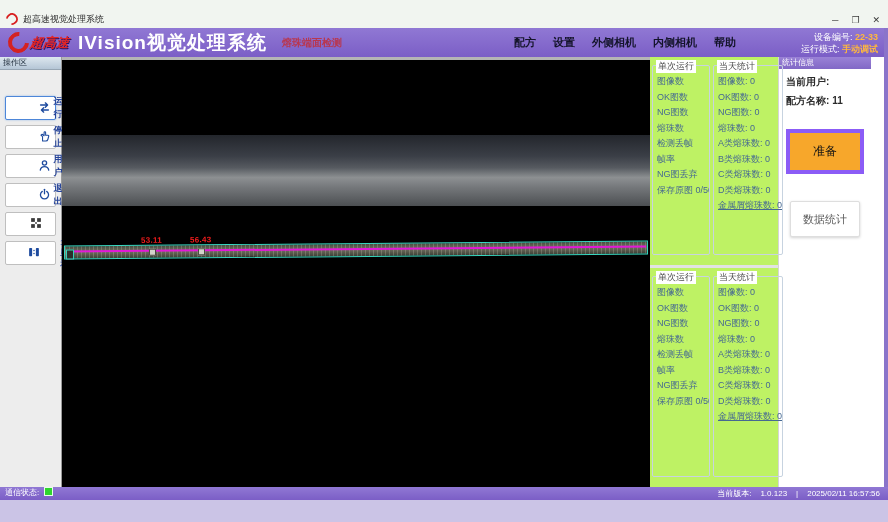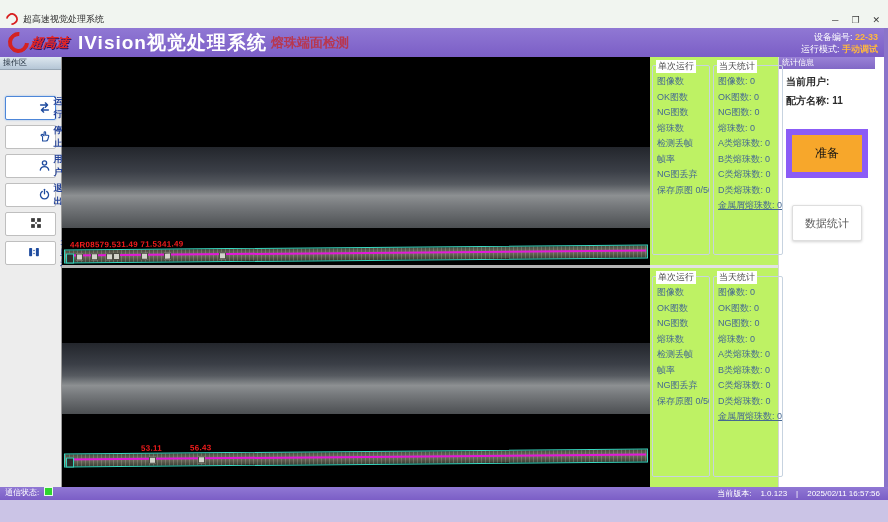--- a/index.html
+++ b/index.html
@@ -18,21 +18,21 @@
   
   .header{position:absolute;left:0;top:28px;width:888px;height:29px;
     background:linear-gradient(#9078d4,#7b5ec6);display:flex;align-items:center;
     box-sizing:border-box;padding:0 10px 0 8px;}
   .logo{display:flex;align-items:center;}
   .logo-swirl{width:13px;height:13px;border:4px solid #d42222;border-right-color:transparent;
     border-radius:50%;transform:rotate(-40deg);}
   .logo-cn{font-style:italic;font-weight:bold;font-size:13px;color:#e32525;
     text-shadow:1px 1px 0 #2a1265;margin-left:1px;transform:skewX(-8deg);white-space:nowrap;}
   .app-title{color:#ffffff;font-size:19px;font-weight:bold;letter-spacing:1px;margin-left:9px;white-space:nowrap;}
-  .app-subtitle{color:#b8374f;font-size:13px;font-weight:bold;margin-left:4px;white-space:nowrap;}
+  .app-subtitle{color:#b8374f;font-size:10px;font-weight:bold;margin-left:15px;white-space:nowrap;}
   .menu{margin-left:auto;display:flex;gap:17px;padding-right:142px;font-size:11px;font-weight:bold;color:#14142a;}
   .menu-item{cursor:default;white-space:nowrap;}
   .hinfo{position:absolute;right:10px;top:3px;text-align:right;font-size:9px;line-height:12px;color:#ffffff;}
   .hvalue{color:#ffb83d;font-weight:bold;}
 
   
   .main{position:absolute;left:0;top:57px;width:746px;height:430px;display:flex;}
   .right-strip{position:absolute;left:884px;top:28px;width:4px;height:472px;background:#8a74ca;}
 
   
@@ -87,21 +87,21 @@
   .srow{height:15.5px;line-height:15.5px;white-space:nowrap;overflow:hidden;}
   .srow .u{text-decoration:underline;}
 
   
   .info-panel{flex:1;display:flex;flex-direction:column;background:#ffffff;border-left:1px solid #d5d5d5;}
   .info-header{height:12px;background:linear-gradient(#9a82d6,#8168c6);color:#fff;font-size:8px;
     line-height:12px;padding-left:3px;}
   .info-body{flex:1;padding:6px 7px 0;}
   .info-row{font-size:10px;font-weight:bold;color:#2b2b2b;margin-bottom:5px;white-space:nowrap;}
   .btn-prepare{display:block;width:70px;height:37px;margin:21px auto 0;background:#f7a72b;
-    border:6px solid #8b5cf6;font-size:12px;color:#141414;text-align:center;line-height:37px;cursor:default;}
+    border:4px solid #8b5cf6;font-size:12px;color:#141414;text-align:center;line-height:37px;cursor:default;}
   .btn-data{display:block;width:68px;height:34px;margin:27px auto 0;background:#ffffff;
     border:1px solid #dedede;border-radius:2px;box-shadow:0 1px 3px rgba(0,0,0,0.18);
     font-size:11px;color:#5a5a5a;text-align:center;line-height:34px;cursor:default;}
 
   
   .statusbar{position:absolute;left:0;top:487px;width:888px;height:13px;
     background:linear-gradient(#9078d4,#7b5ec6);display:flex;
     box-sizing:border-box;padding:0 8px 0 5px;font-size:8px;color:#ffffff;}
   .comm-dot{width:7px;height:7px;background:#2ed52e;border:1px solid #e8ffe8;margin-left:5px;}
   .sb-right{margin-left:auto;display:flex;gap:9px;align-items:center;}
@@ -124,20 +124,27 @@
     </div>
   </div>
 
   <div class="header">
     <div class="logo">
       <div class="logo-swirl"></div>
       <div class="logo-cn">超高速</div>
     </div>
     <div class="app-title">IVision视觉处理系统</div>
     <div class="app-subtitle">熔珠端面检测</div>
+    <div class="menu">
+      <span class="menu-item">配方</span>
+      <span class="menu-item">设置</span>
+      <span class="menu-item">外侧相机</span>
+      <span class="menu-item">内侧相机</span>
+      <span class="menu-item">帮助</span>
+    </div>
     <div class="hinfo">
       <div class="hinfo-row"><span class="hlabel">设备编号:</span> <span class="hvalue">22-33</span></div>
       <div class="hinfo-row"><span class="hlabel">运行模式:</span> <span class="hvalue">手动调试</span></div>
     </div>
   </div>
 
   <div class="main">
 
     <div class="sidebar">
       <div class="side-header">操作区</div>
@@ -184,38 +191,20 @@
                 <rect x="10.5" y="2.5" width="4" height="11" rx="1" fill="#1d4a9e"></rect>
                 <circle cx="8" cy="6" r="1" fill="#1d4a9e"></circle>
                 <circle cx="8" cy="10" r="1" fill="#1d4a9e"></circle>
               </svg></span>
           <span>1:1显示</span>
         </div>
       </div>
     </div>
 
     <div class="viewport">
-      <div class="camera-panel cam-top">
-        <div class="photo-band band-top">
-          <div class="strip-wrap strip-top">
-            <div class="strip-box">
-              <div class="strip-line"></div>
-              <div class="strip-endbox"></div>
-              <div class="marker" style="left:11px"></div>
-              <div class="marker" style="left:26px"></div>
-              <div class="marker" style="left:41px"></div>
-              <div class="marker" style="left:48px"></div>
-              <div class="marker" style="left:76px"></div>
-              <div class="marker" style="left:99px"></div>
-              <div class="marker" style="left:154px"></div>
-              <div class="anno anno-main">44R08579.531.49   71.5341.49</div>
-            </div>
-          </div>
-        </div>
-      </div>
       <div class="cam-divider"></div>
       <div class="camera-panel cam-bottom">
         <div class="photo-band band-bottom">
           <div class="strip-wrap strip-bottom">
             <div class="strip-box">
               <div class="strip-line"></div>
               <div class="strip-endbox"></div>
               <div class="marker" style="left:84px"></div>
               <div class="marker" style="left:133px"></div>
               <div class="anno anno-m1">53.11</div>

